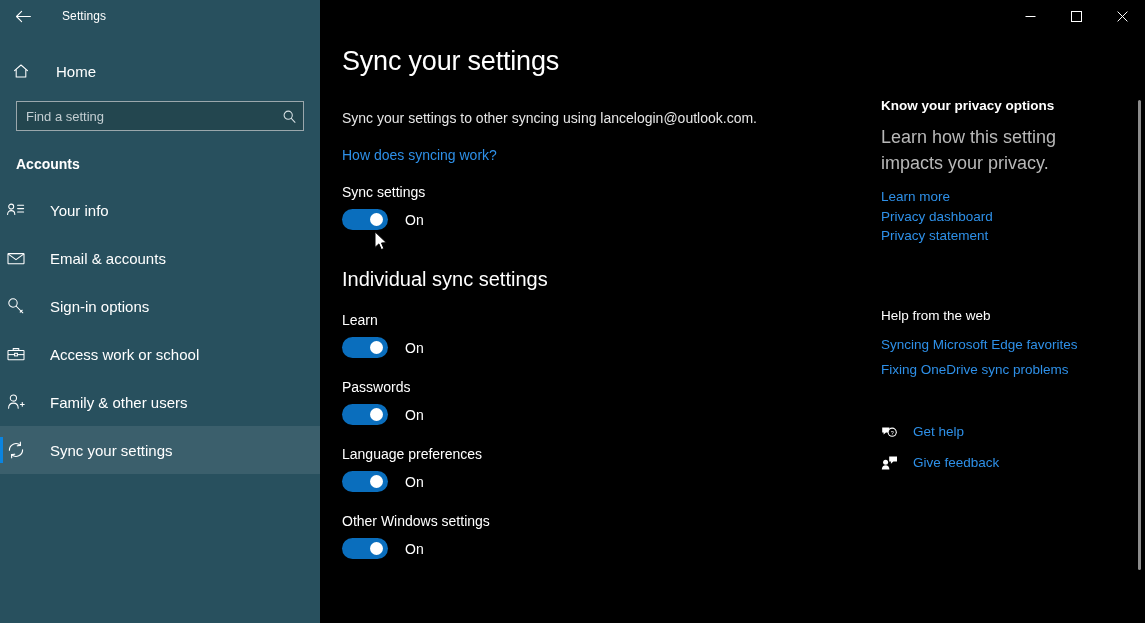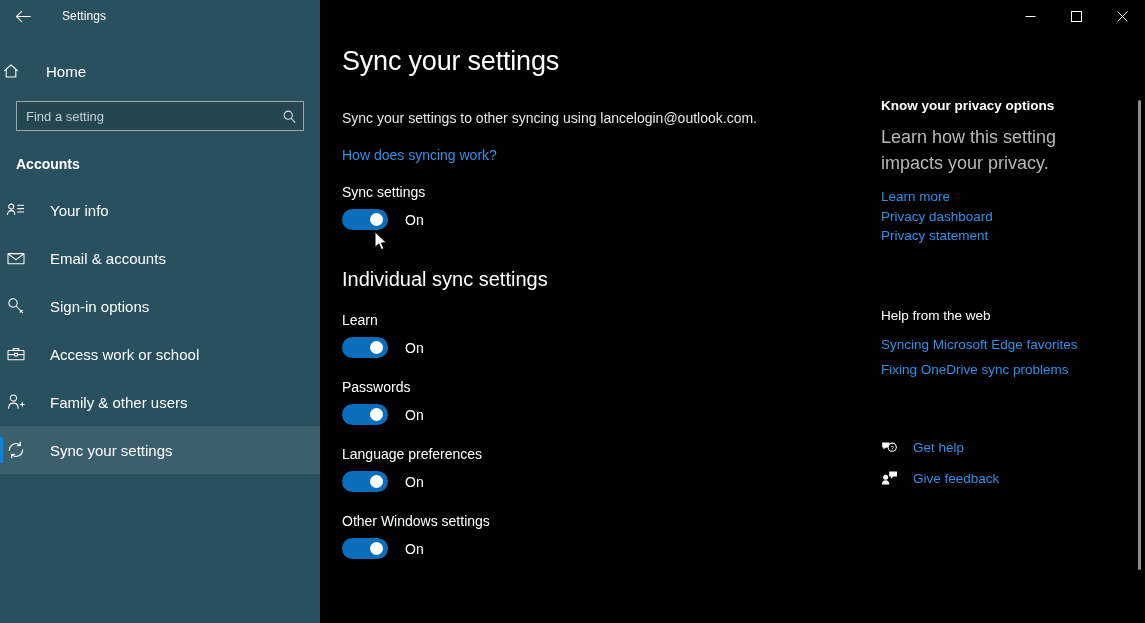--- a/index.html
+++ b/index.html
@@ -69,21 +69,21 @@
     width: 320px; height: 623px;
     background: #28505e;
     padding-top: 32px;
   }
 
   .home-row {
     display: flex;
     align-items: center;
     height: 40px;
     margin-top: 19px;
-    padding-left: 2px;
+    padding-left: 12px;
     cursor: default;
   }
   .home-icon {
     width: 32px;
     display: flex; align-items: center; justify-content: flex-start;
   }
   .home-label {
     font-size: 15px;
     color: #ffffff;
     margin-left: 12px;
@@ -261,21 +261,21 @@
   .help-web-links { margin-top: 14px; }
   .help-web-links .link {
     display: block;
     font-size: 13.5px;
     margin-bottom: 10px;
   }
 
   .footer-links { margin-top: 47px; }
   .footer-link-row {
     display: flex;
-    align-items: flex-end;
+    align-items: flex-start;
     height: 31px;
     cursor: default;
   }
   .footer-icon {
     width: 22px;
     display: flex; align-items: center; justify-content: flex-start;
     flex-shrink: 0;
   }
   .footer-link-row .link {
     margin-left: 10px;

